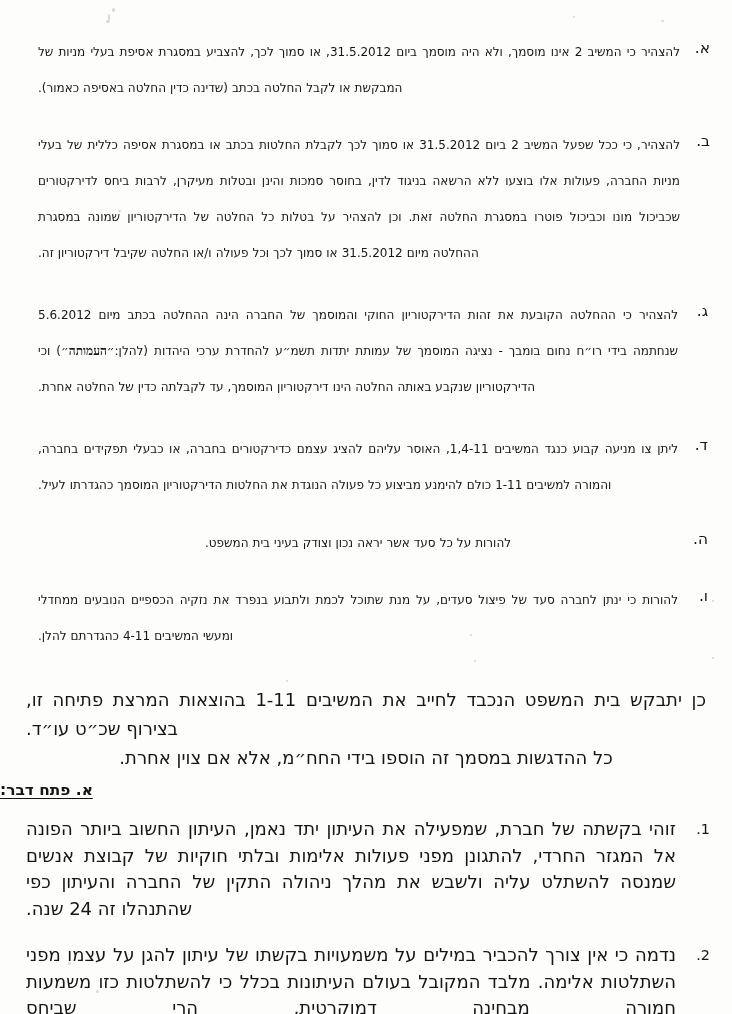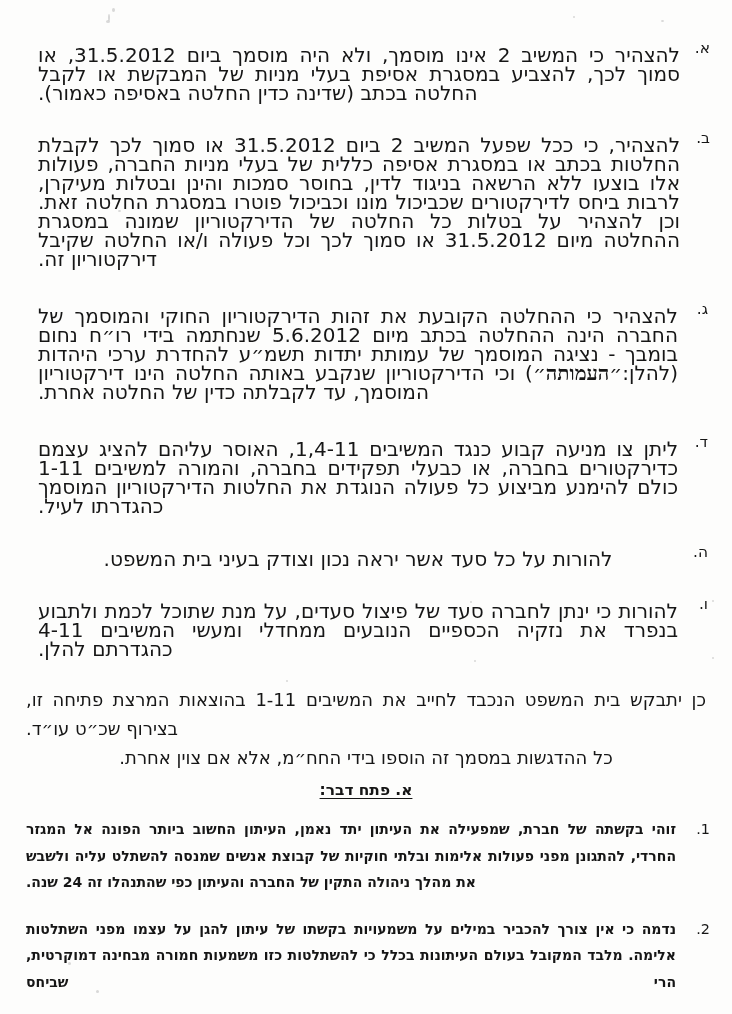--- a/index.html
+++ b/index.html
@@ -46,26 +46,25 @@
     width: 30px;
     font-size: 15.4px;
     line-height: 28.5px;
     text-align: right;
     padding-left: 6px;
     box-sizing: border-box;
     white-space: nowrap;
   }
   .clause-body {
     flex: 1 1 auto;
-    font-size: 20px;
-    line-height: 19px;
+    font-size: 12px;
+    line-height: 36px;
     text-align: justify;
     text-align-last: left;
     word-spacing: .2px;
-    margin-top: 12px;
   }
   .clause-body b { font-weight: 700; font-family: Liberation Serif, serif; }
 
   
   .clause.c-a  { margin-right: 0px;  margin-left: 12px; }
   .clause.c-b  { margin-right: 0px;  margin-left: 12px; }
   .clause.c-g  { margin-right: 2px;  margin-left: 12px; margin-top: 26px; }
   .clause.c-d  { margin-right: 2px;  margin-left: 12px; margin-top: 26px; }
   .clause.c-h  { margin-right: 2px;  margin-left: 12px; margin-top: 22px; }
   .clause.c-v  { margin-right: 2px;  margin-left: 12px; margin-top: 20px; }
@@ -86,21 +85,21 @@
     top: 744px; right: 26px; left: 26px;
     text-align: left; text-align-last: center;
   }
 
   
   .section-heading {
     position: absolute;
     top: 778px;
     right: 0;
     left: 0;
-    text-align: center;
+    text-align: left;
     font-size: 15.4px;
     line-height: 24px;
     font-weight: 700;
   }
   .section-heading span {
     text-decoration: underline;
     text-underline-offset: 3px;
   }
 
   
@@ -122,25 +121,24 @@
     font-size: 14.4px;
     line-height: 26.5px;
     text-align: right;
     padding-left: 8px;
     box-sizing: border-box;
     white-space: nowrap;
     direction: ltr;
   }
   .num-body {
     flex: 1 1 auto;
-    font-size: 14px;
+    font-size: 18px;
     line-height: 26.5px;
     text-align: justify;
     text-align-last: left;
-    font-weight: bold;
   }
   .num-body.last { text-align: justify; text-align-last: justify; }
 </style>
 </head>
 <body>
 
 <div class="page" style="background: rgb(253, 253, 252); color: rgb(22, 22, 22);">
 
   <div class="speckles" id="speckle-layer">
       <div class="speck" style="left: 112px; top: 8px; width: 3px; height: 4px;"></div>

